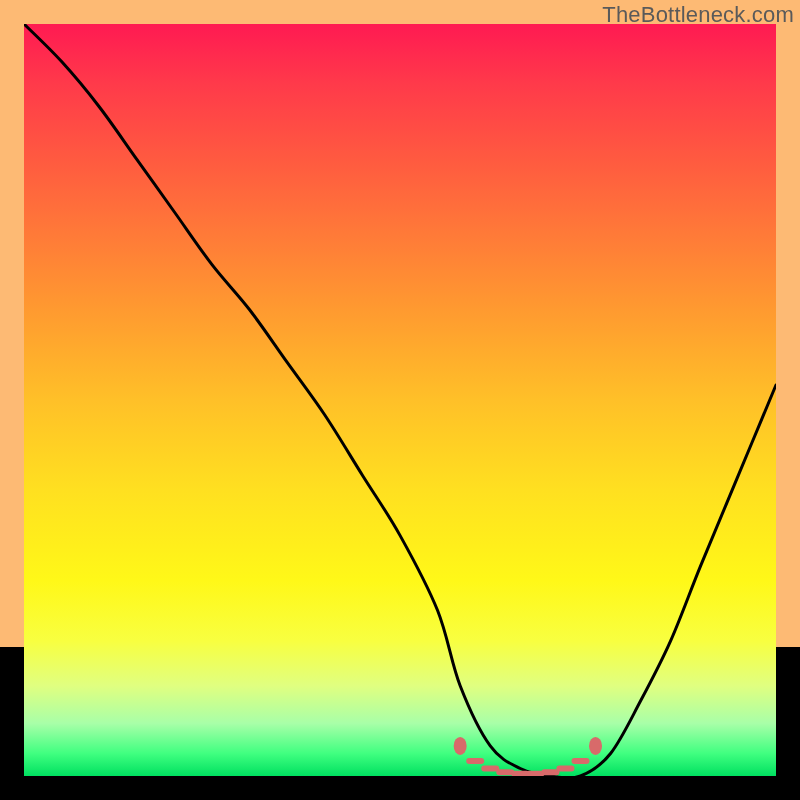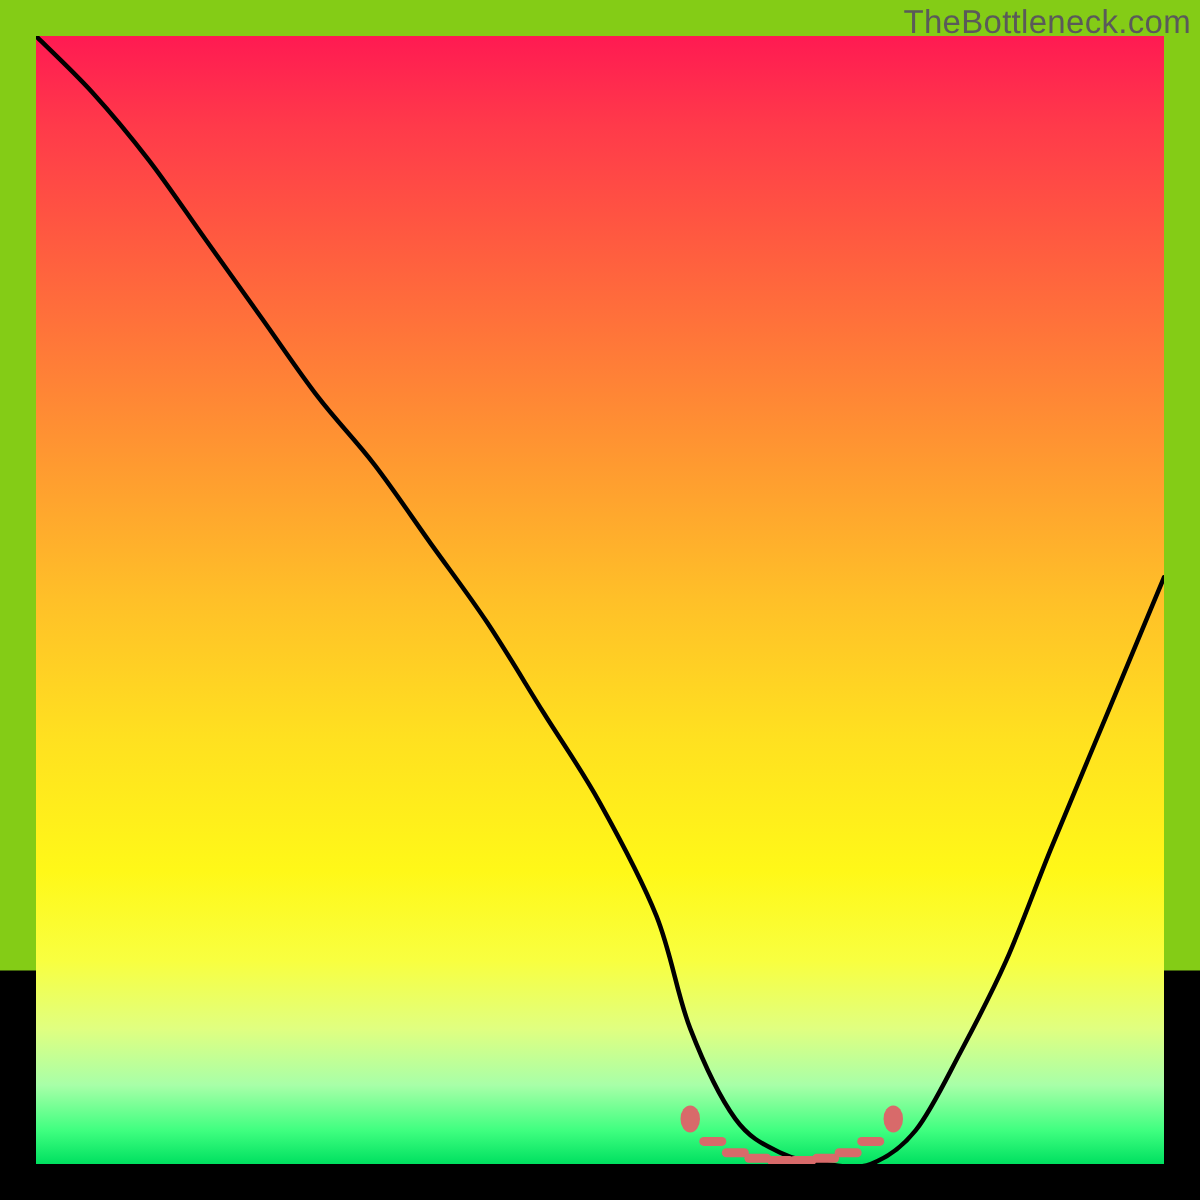--- a/index.html
+++ b/index.html
@@ -7,21 +7,21 @@
     padding: 0;
     width: 800px;
     height: 800px;
     background: #000;
     overflow: hidden;
   }
   .chart-container {
     position: relative;
     width: 800px;
     height: 647px;
-    background: #84cc16;
+    background: #fdba74;
   }
   .plot-area {
     position: absolute;
     left: 24px;
     top: 24px;
     width: 752px;
     height: 752px;
     background: linear-gradient(to bottom,
       #ff1a52 0%,
       #ff3a4a 8%,

